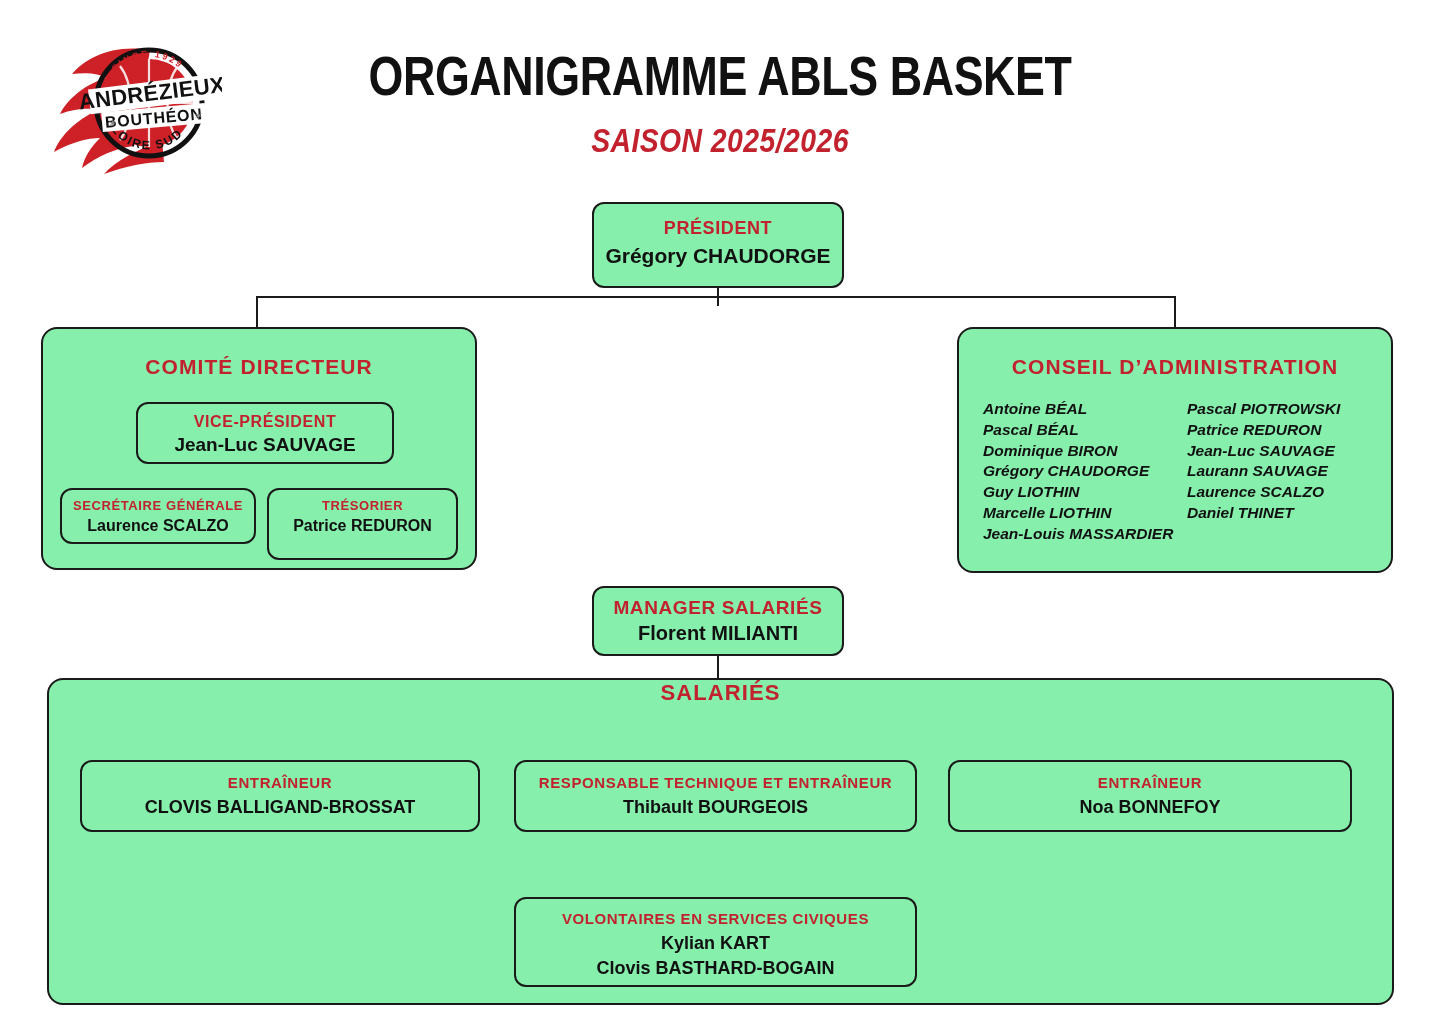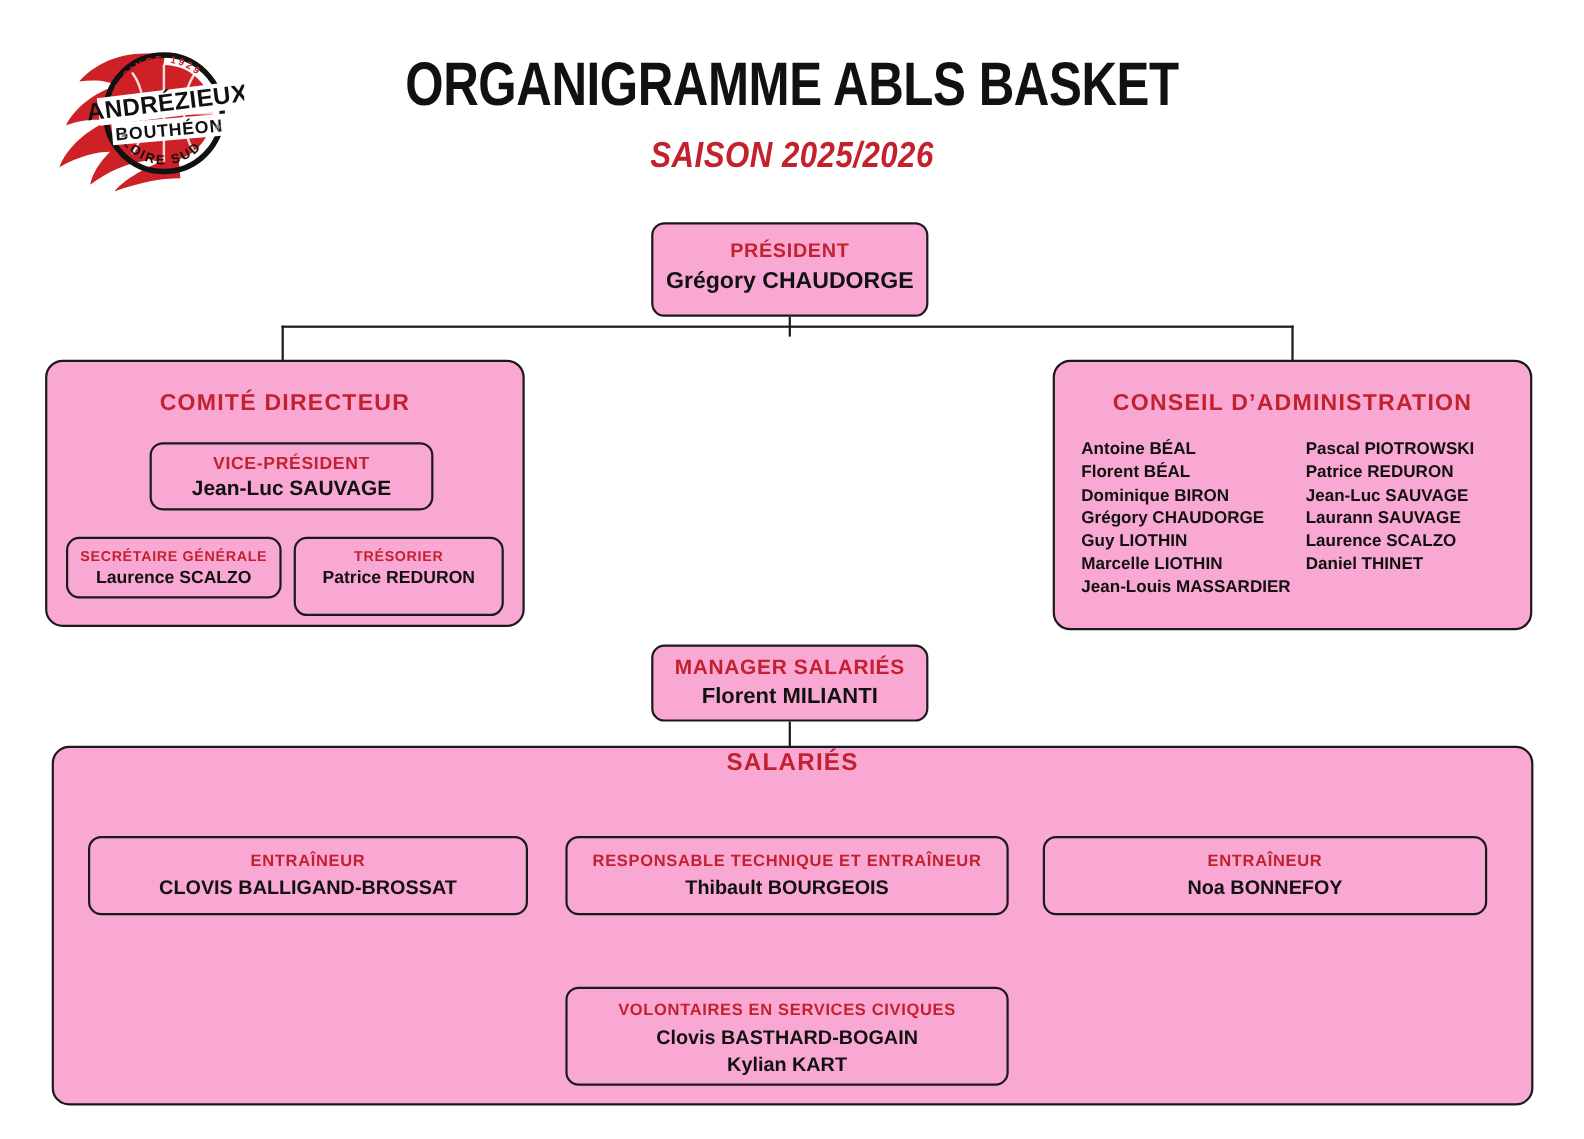--- a/index.html
+++ b/index.html
@@ -61,21 +61,21 @@
     transform-origin: center top;
     white-space: nowrap;
   }
 
   
   .box {
     position: absolute;
     box-sizing: border-box;
     border: 2.5px solid #1a1a1a;
     border-radius: 12px;
-    background: #f9a8d4;
+    background: #86efac;
   }
   .box-outer {
     border-radius: 16px;
   }
   .role {
     color: #C2212E;
     font-weight: 700;
     text-align: center;
     letter-spacing: 0.6px;
   }
@@ -122,21 +122,21 @@
   #tresorier-box .person { font-size: 16px; margin-top: 4px; }
 
   
   #conseil-box { left: 957px; top: 327px; width: 436px; height: 246px; }
   #conseil-box .group-title { margin-top: 26px; }
   .conseil-cols {
     display: flex;
     margin-top: 20px;
     padding-left: 24px;
   }
-  .conseil-col { width: 50%; }
+  .conseil-col { width: 50%; font-style: italic; }
   .conseil-name {
     color: #111111;
     font-size: 15.5px;
     line-height: 20.8px;
     font-weight: 700;
     white-space: nowrap;
   }
 
   
   #manager-box { left: 592px; top: 586px; width: 252px; height: 70px; }
@@ -237,21 +237,21 @@
   <div class="box" id="tresorier-box">
     <div class="role">TRÉSORIER</div>
     <div class="person">Patrice REDURON</div>
   </div>
 
   <div class="box box-outer" id="conseil-box">
     <div class="group-title">CONSEIL D’ADMINISTRATION</div>
     <div class="conseil-cols">
       <div class="conseil-col">
         <div class="conseil-name">Antoine BÉAL</div>
-        <div class="conseil-name">Florent BÉAL</div>
+        <div class="conseil-name">Pascal BÉAL</div>
         <div class="conseil-name">Dominique BIRON</div>
         <div class="conseil-name">Grégory CHAUDORGE</div>
         <div class="conseil-name">Guy LIOTHIN</div>
         <div class="conseil-name">Marcelle LIOTHIN</div>
         <div class="conseil-name">Jean-Louis MASSARDIER</div>
       </div>
       <div class="conseil-col">
         <div class="conseil-name">Pascal PIOTROWSKI</div>
         <div class="conseil-name">Patrice REDURON</div>
         <div class="conseil-name">Jean-Luc SAUVAGE</div>
@@ -283,17 +283,17 @@
     <div class="person">Thibault BOURGEOIS</div>
   </div>
 
   <div class="box" id="entraineur2-box">
     <div class="role">ENTRAÎNEUR</div>
     <div class="person">Noa BONNEFOY</div>
   </div>
 
   <div class="box" id="volontaires-box">
     <div class="role">VOLONTAIRES EN SERVICES CIVIQUES</div>
+    <div class="person">Kylian KART</div>
     <div class="person">Clovis BASTHARD-BOGAIN</div>
-    <div class="person">Kylian KART</div>
   </div>
 
 </div>
 
 </body></html>

